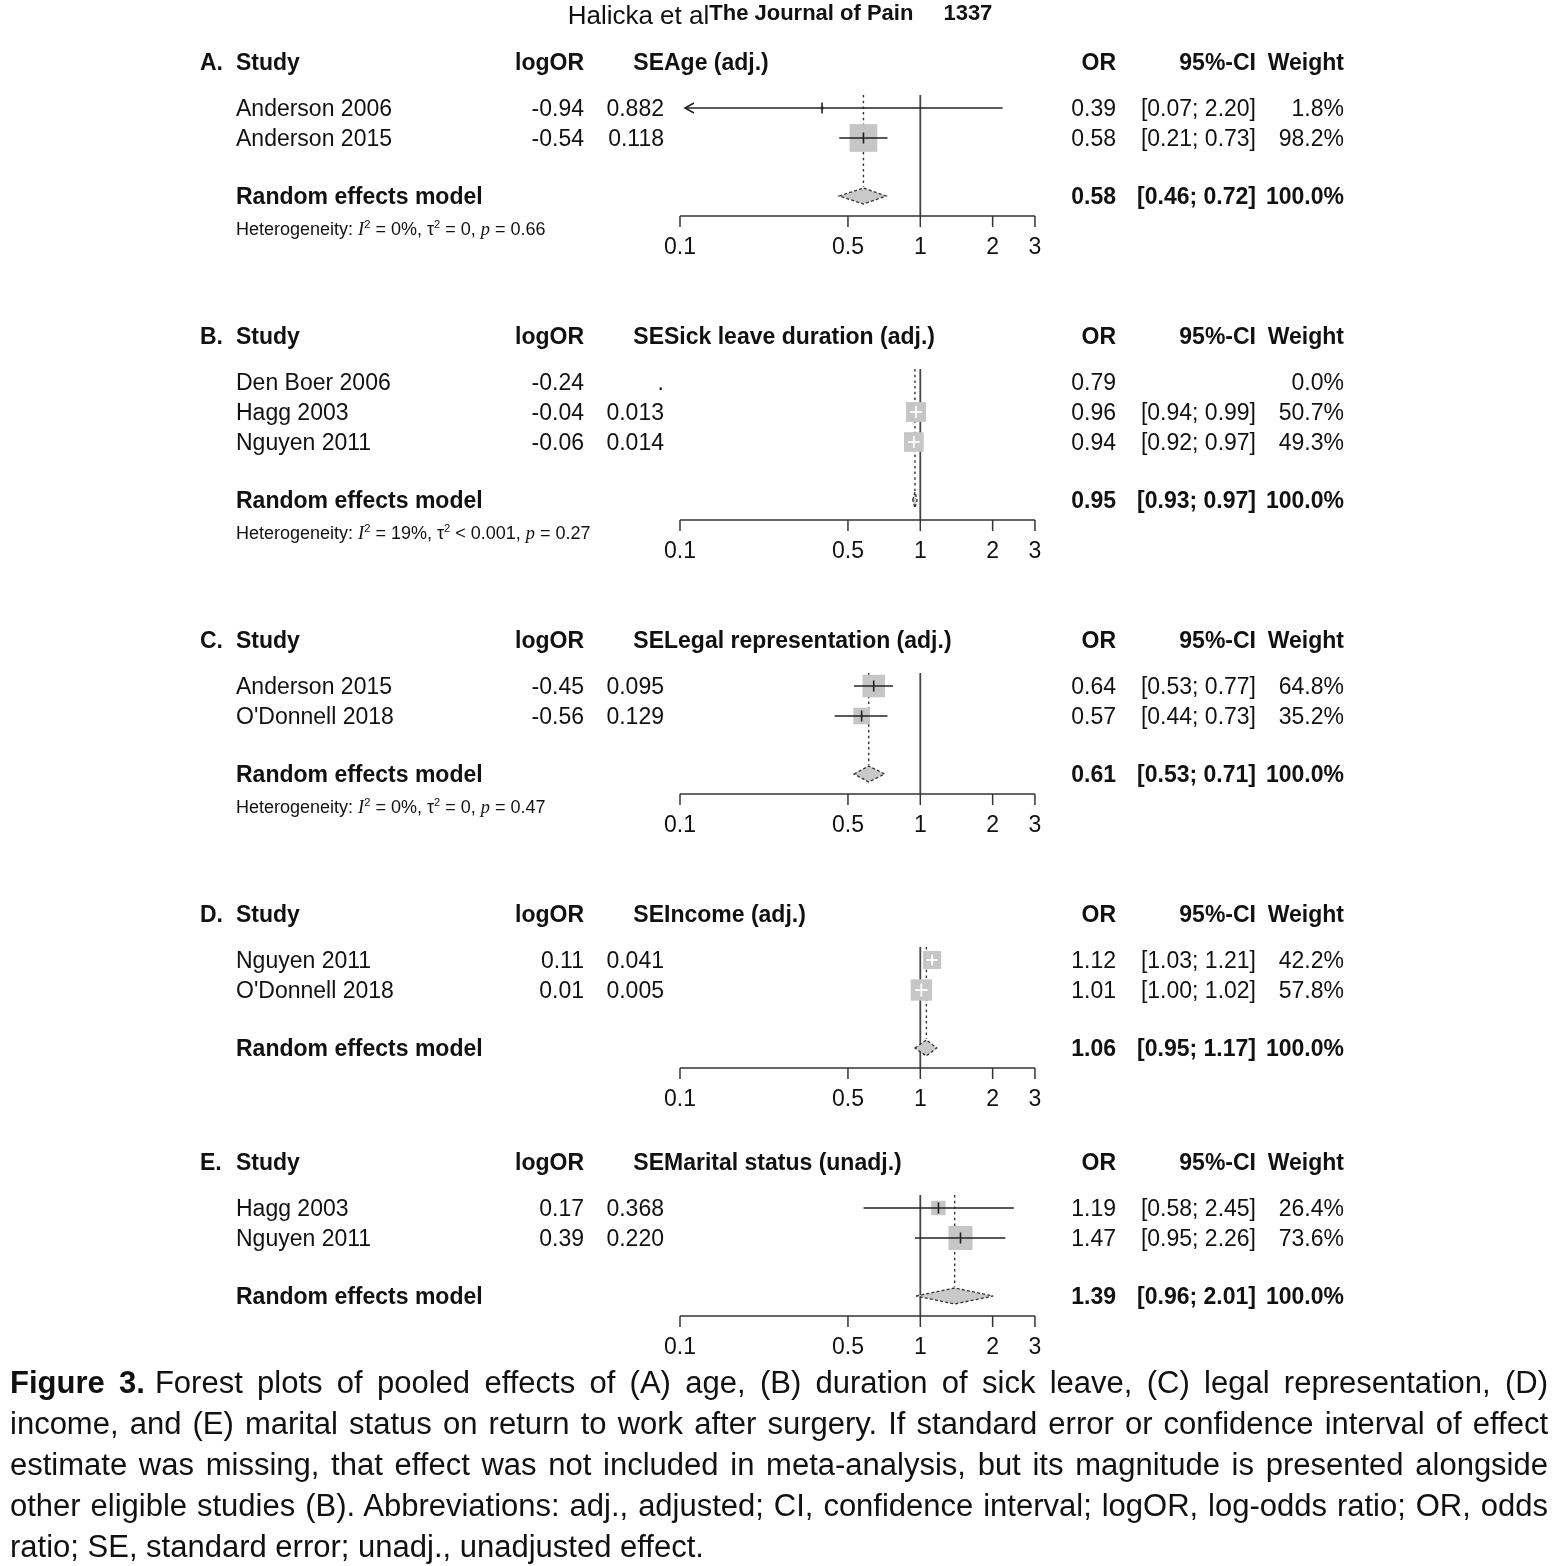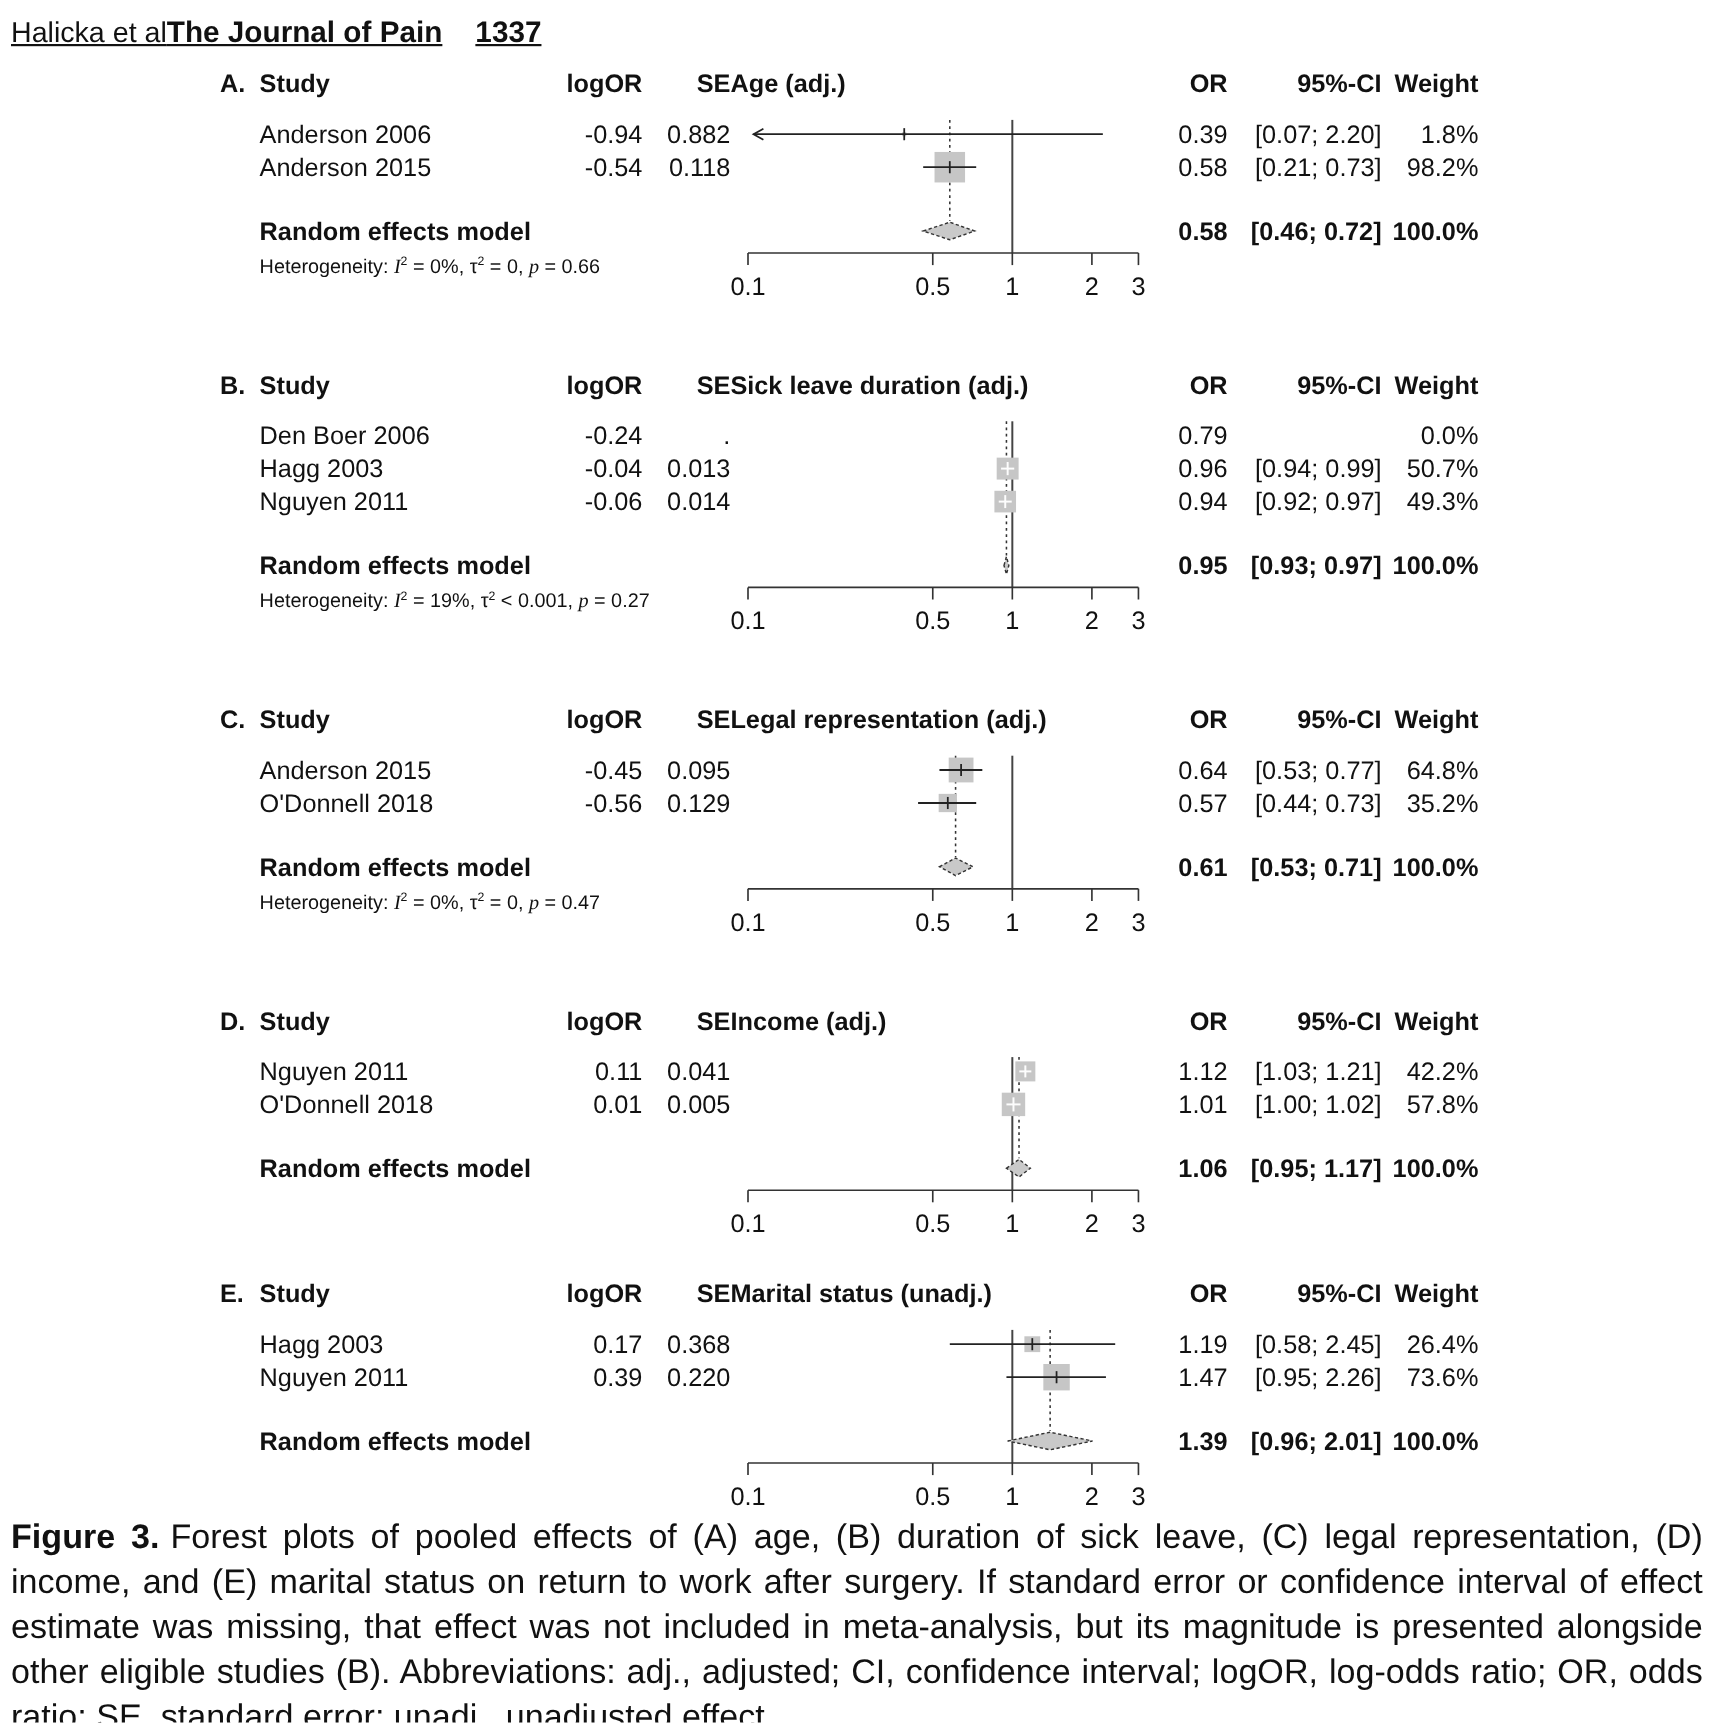--- a/index.html
+++ b/index.html
@@ -1,19 +1,19 @@
 <!DOCTYPE html>
 <html><head>
 <meta charset="utf-8">
 <style>
   html,body{margin:0;padding:0;background:#fff;}
   body{width:1562px;height:1566px;font-family:"Liberation Sans",sans-serif;color:#111;overflow:hidden;}
-  .page-top{display:flex;justify-content:flex-start;align-items:flex-start;padding:14px 12px 0 10px;text-decoration:underline;}
+  .page-top{display:flex;justify-content:center;align-items:flex-start;padding:0 12px 0 10px;}
   .author{font-size:26px;}
-  .right{font-weight:bold;font-size:27px;display:flex;gap:30px;}
+  .right{font-weight:bold;font-size:22px;display:flex;gap:30px;}
   .figure-area{margin:16px 0 0 200px;}
   .panel{position:relative;padding-bottom:28px;margin-bottom:56px;}
   .panel:last-child{margin-bottom:5px;}
   .prow{display:grid;grid-template-columns:292px 92px 80px 372px 80px 140px 88px;height:30px;line-height:30px;font-size:23px;}
   .phead{font-weight:bold;margin-bottom:16px;}
   .c-num,.c-se,.c-or,.c-ci,.c-wt{text-align:right;}
   .c-plot{text-align:left;}
   .pletter{display:inline-block;width:36px;}
   .ind{padding-left:36px;}
   .spacer{height:28px;}

